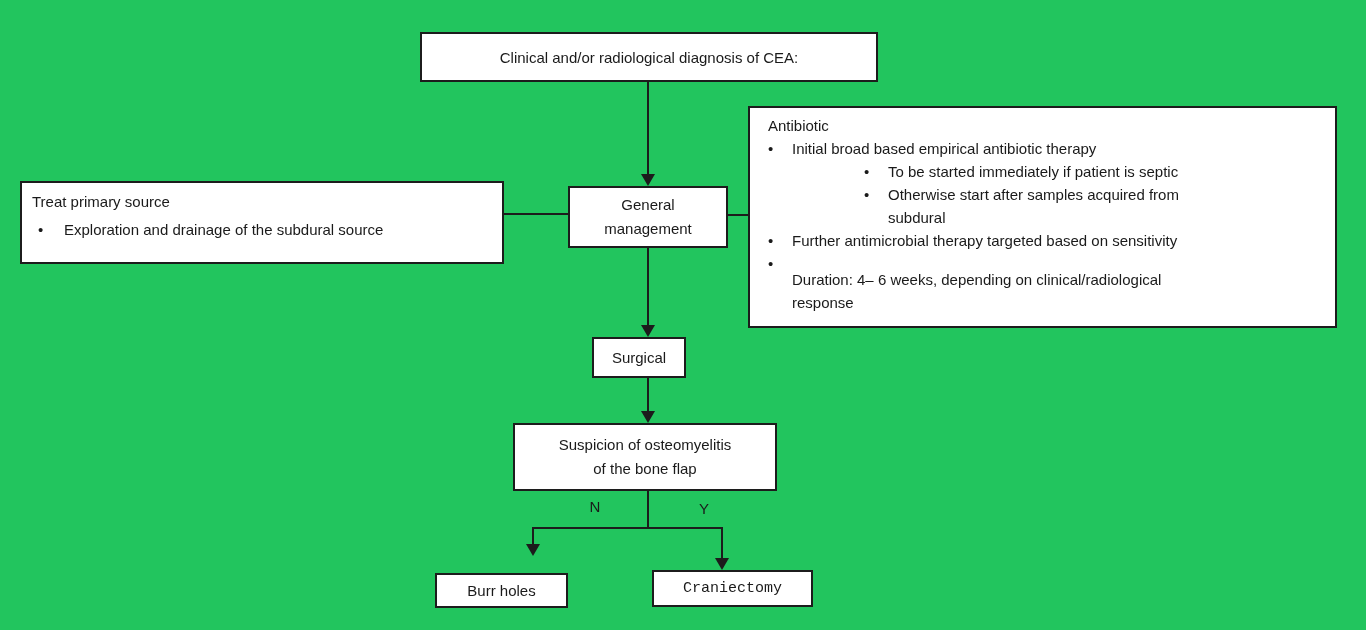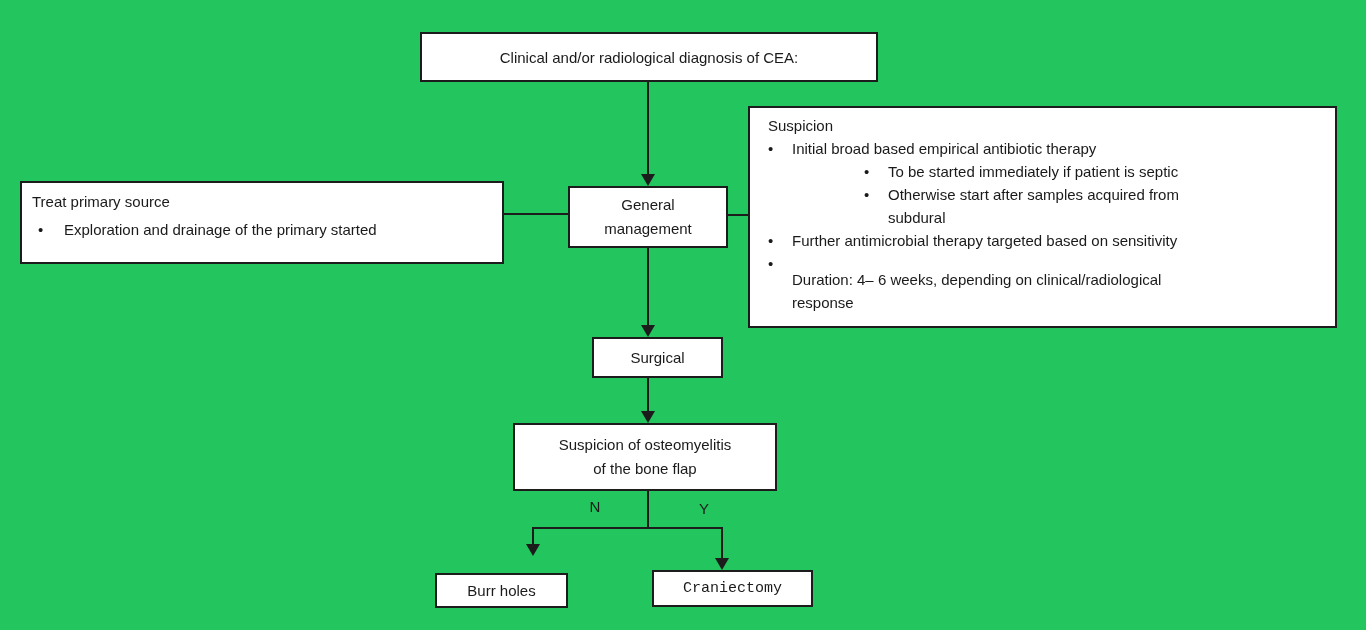--- a/index.html
+++ b/index.html
@@ -66,34 +66,34 @@
     <span>Clinical and/or radiological diagnosis of CEA:</span>
   </div>
 
   <div class="vline" style="left:647px; top:82px; height:94px;"></div>
   <div class="arrow-down" style="left:641px; top:174px;"></div>
 
   <div class="box" id="treat-box" style="left:20px; top:181px; width:484px; height:83px;">
     <div>Treat primary source</div>
     <div class="b-row">
       <span class="b-glyph">•</span>
-      <span>Exploration and drainage of the primary started</span>
+      <span>Exploration and drainage of the subdural source</span>
     </div>
   </div>
 
   <div class="hline" style="left:504px; top:213px; width:64px;"></div>
 
   <div class="box center" style="left:568px; top:186px; width:160px; height:62px;">
     <span class="gm-label">General management</span>
   </div>
 
   <div class="hline" style="left:728px; top:214px; width:20px;"></div>
 
   <div class="box" id="antibiotic-box" style="left:748px; top:106px; width:589px; height:222px;">
-    <div>Suspicion</div>
+    <div>Antibiotic</div>
     <div class="ab-row">
       <span class="ab-glyph">•</span>
       <span>Initial broad based empirical antibiotic therapy</span>
     </div>
     <div class="ab-row ab-sub">
       <span class="ab-glyph">•</span>
       <span>To be started immediately if patient is septic</span>
     </div>
     <div class="ab-row ab-sub">
       <span class="ab-glyph">•</span>
@@ -105,21 +105,21 @@
     </div>
     <div class="ab-row">
       <span class="ab-glyph">•</span>
       <span class="wrap-duration">Duration: 4– 6 weeks, depending on clinical/radiological response</span>
     </div>
   </div>
 
   <div class="vline" style="left:647px; top:248px; height:79px;"></div>
   <div class="arrow-down" style="left:641px; top:325px;"></div>
 
-  <div class="box center" style="left:592px; top:337px; width:131px; height:41px;">
+  <div class="box center" style="left:592px; top:337px; width:94px; height:41px;">
     <span>Surgical</span>
   </div>
 
   <div class="vline" style="left:647px; top:378px; height:35px;"></div>
   <div class="arrow-down" style="left:641px; top:411px;"></div>
 
   <div class="box center" style="left:513px; top:423px; width:264px; height:68px;">
     <span class="susp-label">Suspicion of osteomyelitis of the bone flap</span>
   </div>
 

